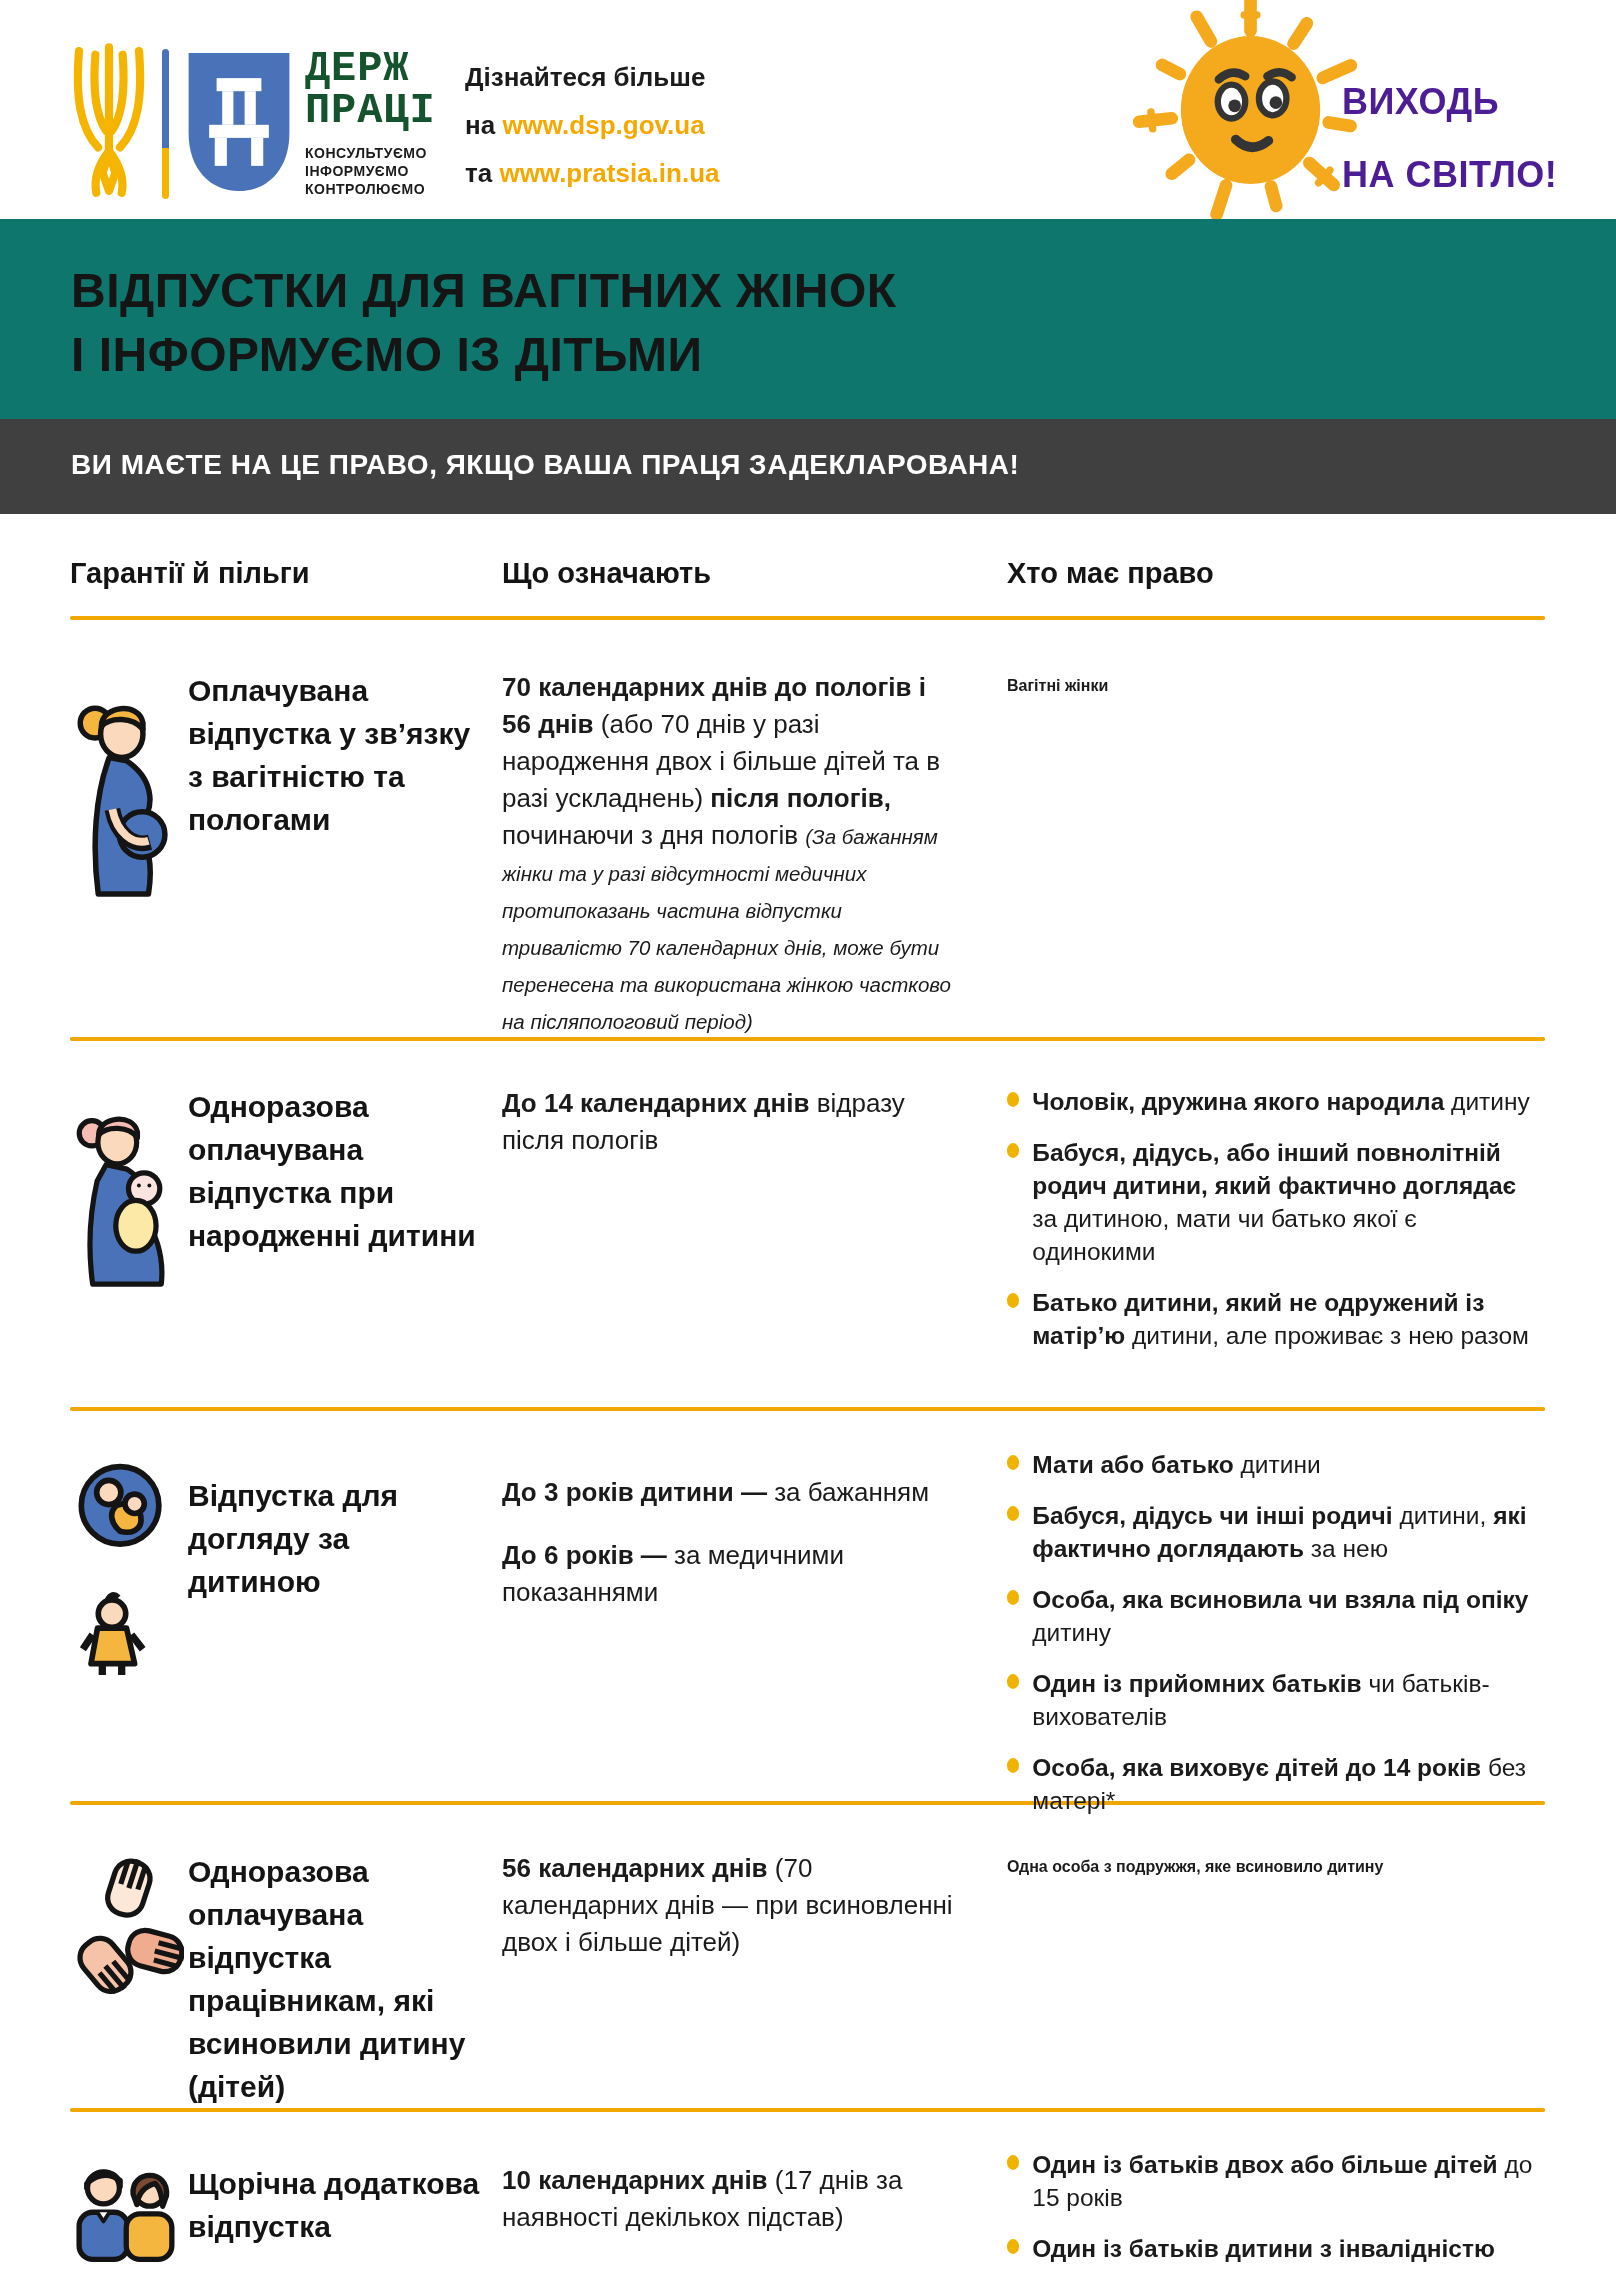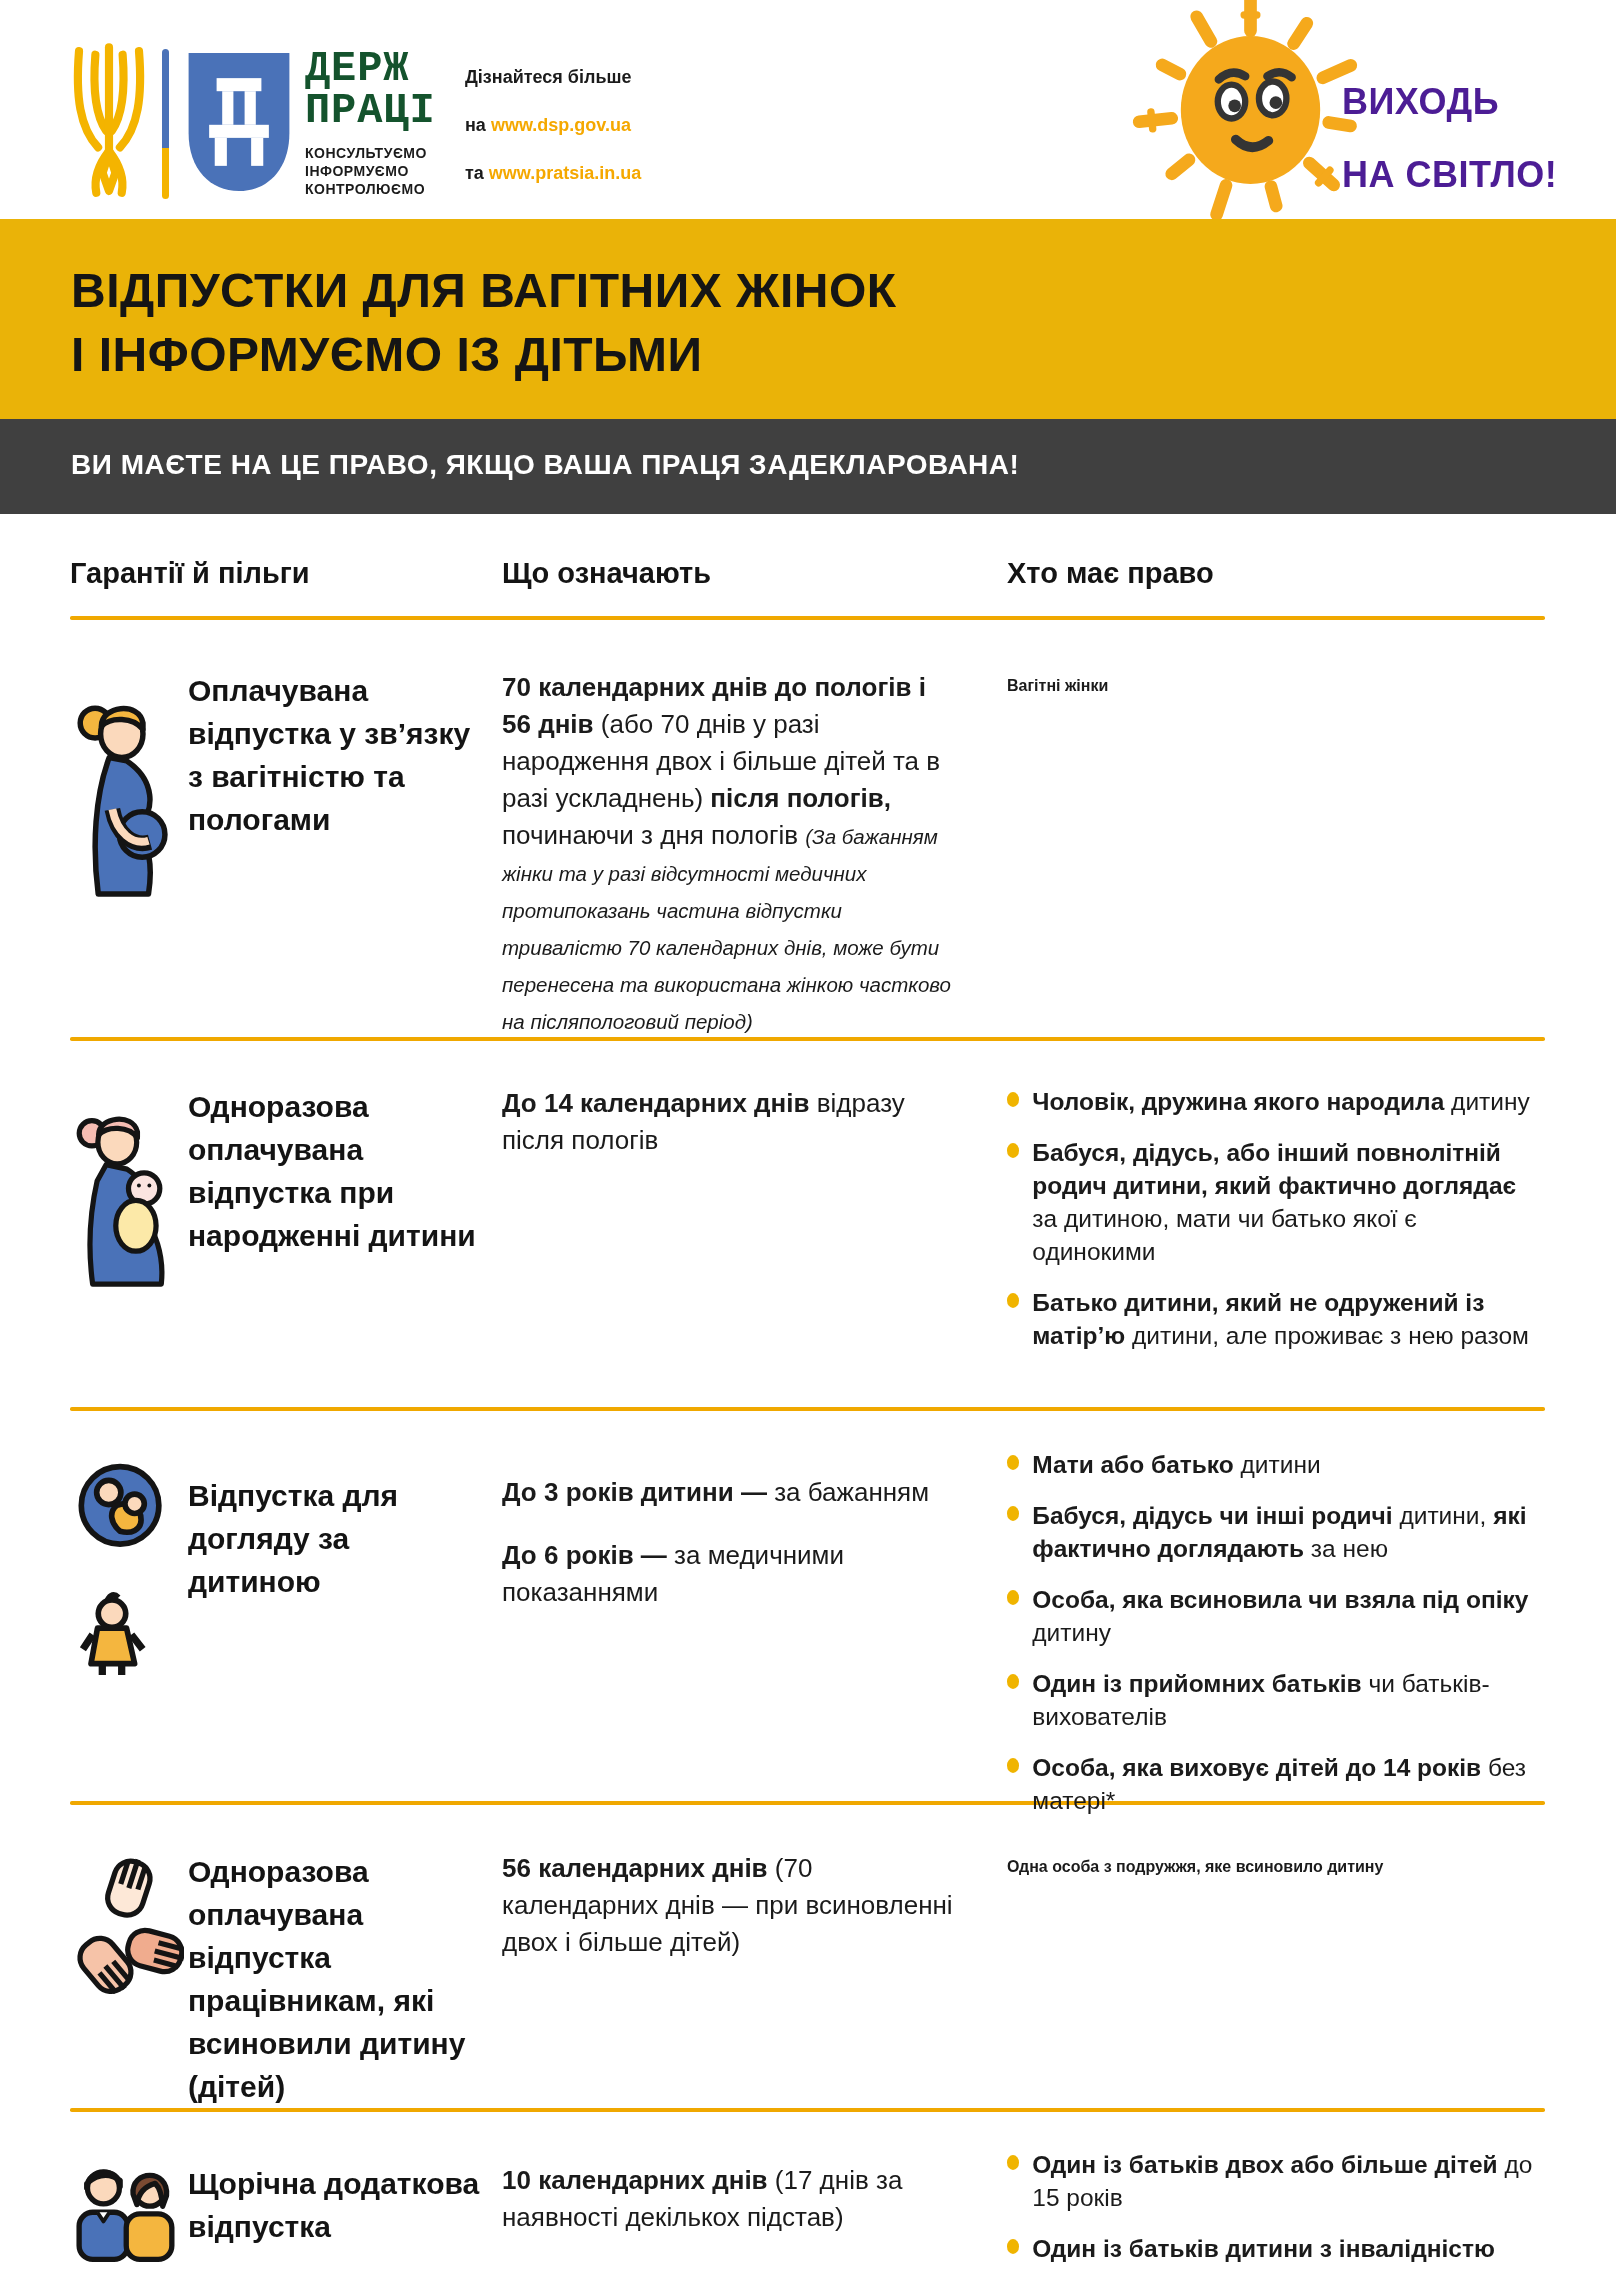--- a/index.html
+++ b/index.html
@@ -9,27 +9,27 @@
   
   .header{position:absolute;left:0;top:0;width:1616px;height:219px;background:#ffffff;}
   .trident{position:absolute;left:68px;top:42px;}
   .brand-bar{position:absolute;left:162px;top:49px;width:7.3px;height:150px;border-radius:3.6px;overflow:hidden;}
   .brand-bar .bb-blue{width:100%;height:99px;background:#4A72B8;}
   .brand-bar .bb-yellow{width:100%;height:51px;background:#F4B400;}
   .shield{position:absolute;left:183px;top:47px;}
   .brand-text{position:absolute;left:305px;top:48px;}
   .brand-name{font-size:42px;font-weight:800;line-height:42px;color:#14532d;letter-spacing:0.9px;font-family:Liberation Mono, monospace;}
   .brand-tagline{margin-top:11.8px;font-size:14px;font-weight:800;line-height:18px;color:#1b1b1b;letter-spacing:0.5px;}
-  .learn{position:absolute;left:465px;top:53px;font-size:18px;font-weight:800;line-height:48px;color:#1b1b1b;}
+  .learn{position:absolute;left:465px;top:53px;font-size:26px;font-weight:800;line-height:48px;color:#1b1b1b;}
   .learn .lnk{color:#F5A800;}
   .sun{position:absolute;left:1123px;top:-4.5px;}
   .slogan{position:absolute;left:1342px;top:65px;font-size:36px;font-weight:800;line-height:73px;color:#4c1d95;letter-spacing:0.5px;}
 
   
-  .band-title{position:absolute;left:0;top:219px;width:1616px;height:200px;background:#eab308;}
+  .band-title{position:absolute;left:0;top:219px;width:1616px;height:200px;background:#0f766e;}
   .band-title .t{position:absolute;left:71px;top:40px;font-size:48px;font-weight:800;line-height:64px;color:#151515;letter-spacing:0.5px;}
   .band-sub{position:absolute;left:0;top:419px;width:1616px;height:95px;background:#404040;}
   .band-sub .s{position:absolute;left:71px;top:30px;font-size:28px;font-weight:800;color:#ffffff;letter-spacing:0.5px;}
 
   
   .content{position:absolute;left:70px;top:514px;width:1475px;height:2396px;}
   .thead{position:absolute;left:0;top:43px;width:1475px;display:grid;grid-template-columns:432px 505px 539px;
          font-size:29px;font-weight:800;color:#141414;}
   .rule{position:absolute;left:0;width:1475px;height:3.6px;background:#F0A800;border-radius:1.8px;}
   .r0{top:102px}.r1{top:523px}.r2{top:893px}.r3{top:1287px}.r4{top:1594px}

